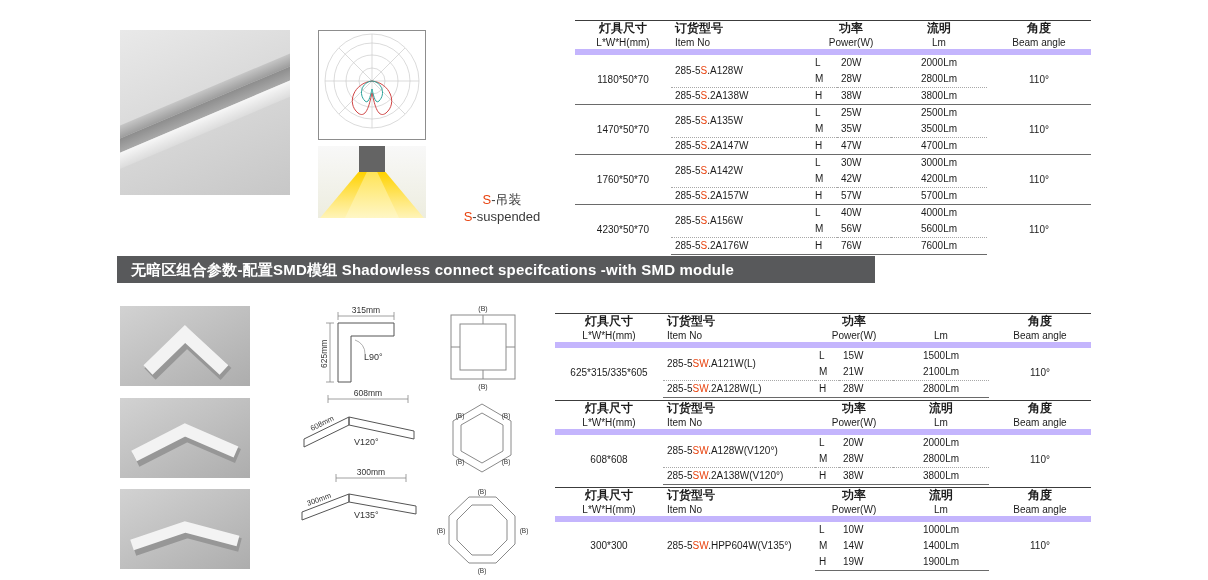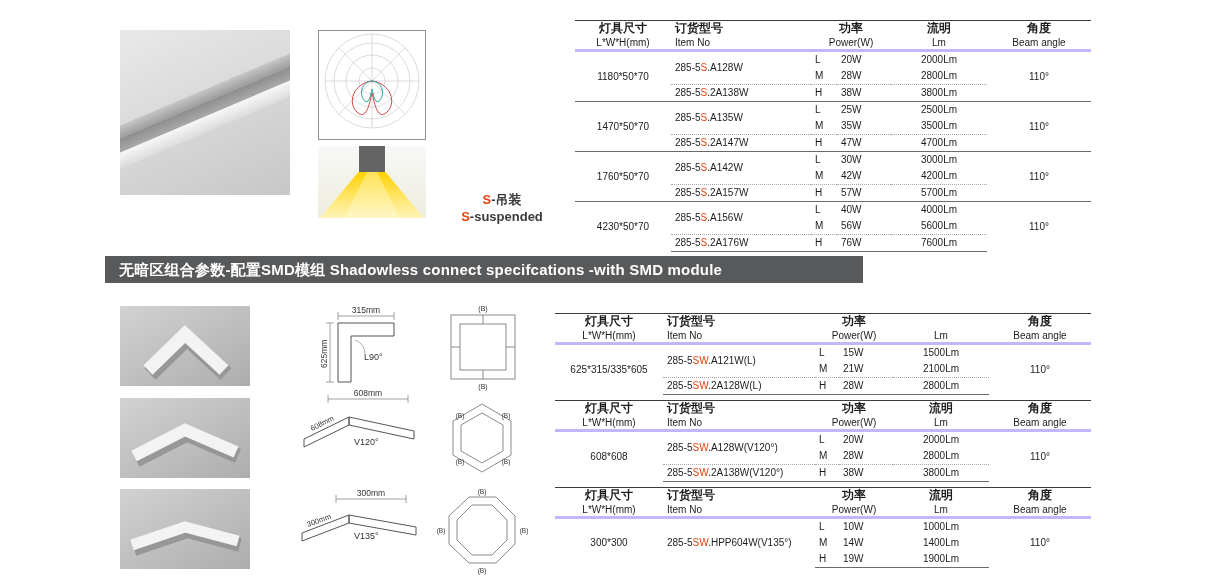--- a/index.html
+++ b/index.html
@@ -24,30 +24,30 @@
   
   .beam { background:linear-gradient(180deg,#f8f8f8,#ededdf); }
   .beam-fixture { position:absolute; left:41px; top:0; width:26px; height:26px; background:#646464; }
   .beam-cone { position:absolute; left:2px; top:26px; right:2px; bottom:0;
     background:linear-gradient(180deg,#ffd200,#ffe97d 65%,#fff4b8);
     clip-path:polygon(37% 0,63% 0,100% 100%,0 100%); }
   .beam-core { position:absolute; left:2px; top:26px; right:2px; bottom:0;
     background:linear-gradient(180deg,#ffe766,#fff7c8); opacity:.85;
     clip-path:polygon(45% 0,55% 0,76% 100%,24% 100%); }
 
-  .suspend-label { text-align:center; font-size:13px; color:#3a3a3a; line-height:1.3;font-weight:bold; }
+  .suspend-label { text-align:center; font-size:13px; color:#3a3a3a; line-height:1.3; }
 
   .banner { height:27px; line-height:27px; background:var(--banner); color:#fff;
-    font-size:15px; font-weight:bold; padding-left:14px; letter-spacing:.2px; white-space:nowrap; }
+    font-size:15px; font-weight:bold; padding-left:14px; letter-spacing:.2px; white-space:nowrap;margin-left:12px; }
 
   
   table.t { border-collapse:collapse; table-layout:fixed; width:100%; font-size:10px; color:#1c1c1c; }
   table.t td { padding:0 4px; height:16px; line-height:16px; white-space:nowrap; overflow:hidden; vertical-align:middle; }
   table.t tr.hcn td { font-weight:bold; font-size:12px; height:15px; line-height:15px; border-top:1.5px solid #3c3c3c; }
-  table.t tr.hen td { height:14px; line-height:13px; border-bottom:3px solid #c4b5fd; }
+  table.t tr.hen td { height:14px; line-height:13px; border-bottom:6px solid #c4b5fd; }
   table.t tr.gsep td { border-top:1px solid #6a6a6a; }
   table.t tr.dot td { border-top:1px dotted #a8a8a8; }
   table.t tr.last td { border-bottom:1px solid #6a6a6a; }
   .c { text-align:center; } .l { text-align:left; }
 
   svg text { font-family:"Liberation Sans", sans-serif; fill:#333; }
 </style>
 </head>
 <body>
 
@@ -368,21 +368,21 @@
       </tbody>
     </table>
   </div>
 
   <div class="abs photo-sec" style="left:120px;top:489px;width:130px;height:80px;">
     <svg width="130" height="80" viewBox="0 0 130 80">
       <polyline points="12,56 65,38 118,52" fill="none" stroke="#979797" stroke-width="14" transform="translate(2,4)"></polyline>
       <polyline points="12,56 65,38 118,52" fill="none" stroke="#f3f3f3" stroke-width="11"></polyline>
     </svg>
   </div>
-  <div class="abs" style="left:292px;top:487px;width:140px;height:86px;">
+  <div class="abs" style="left:292px;top:466px;width:140px;height:86px;">
     <svg width="140" height="86" viewBox="0 0 140 86">
       <g stroke="#888" stroke-width="0.8" fill="none">
         <line x1="44" y1="12" x2="114" y2="12"></line>
           <line x1="44" y1="8" x2="44" y2="16"></line>
           <line x1="114" y1="8" x2="114" y2="16"></line>
       </g>
       <g fill="none" stroke="#555" stroke-width="1">
         <polygon points="10,46 57,28 57,36 10,54"></polygon>
         <polygon points="57,28 124,40 124,48 57,36"></polygon>
       </g>

